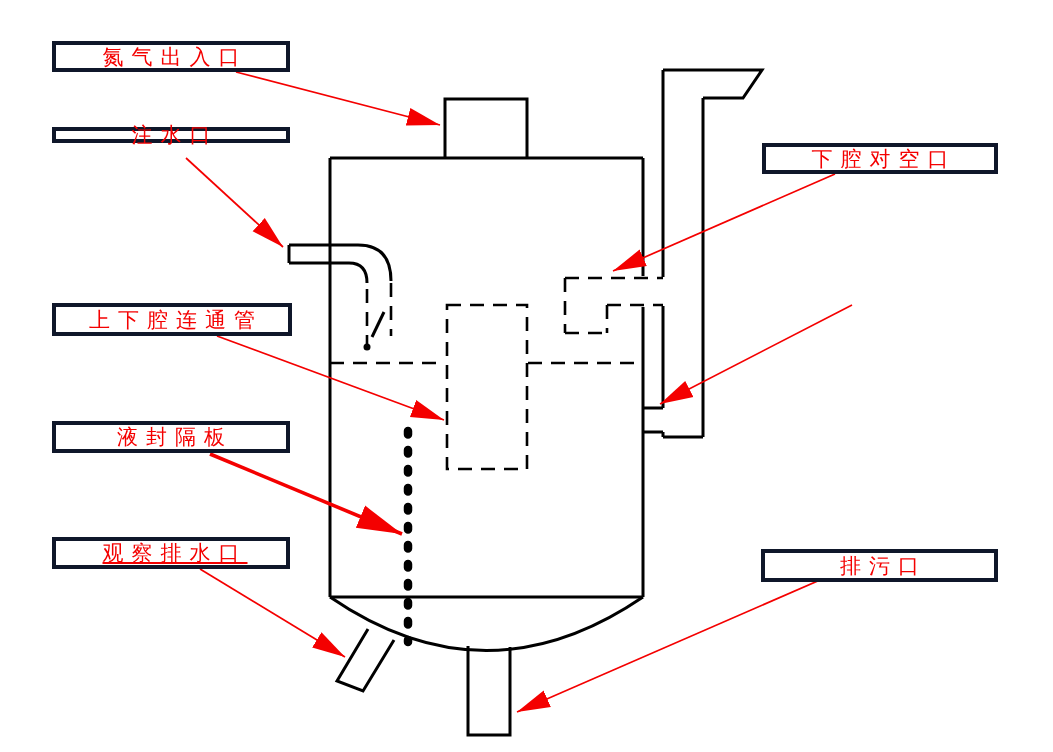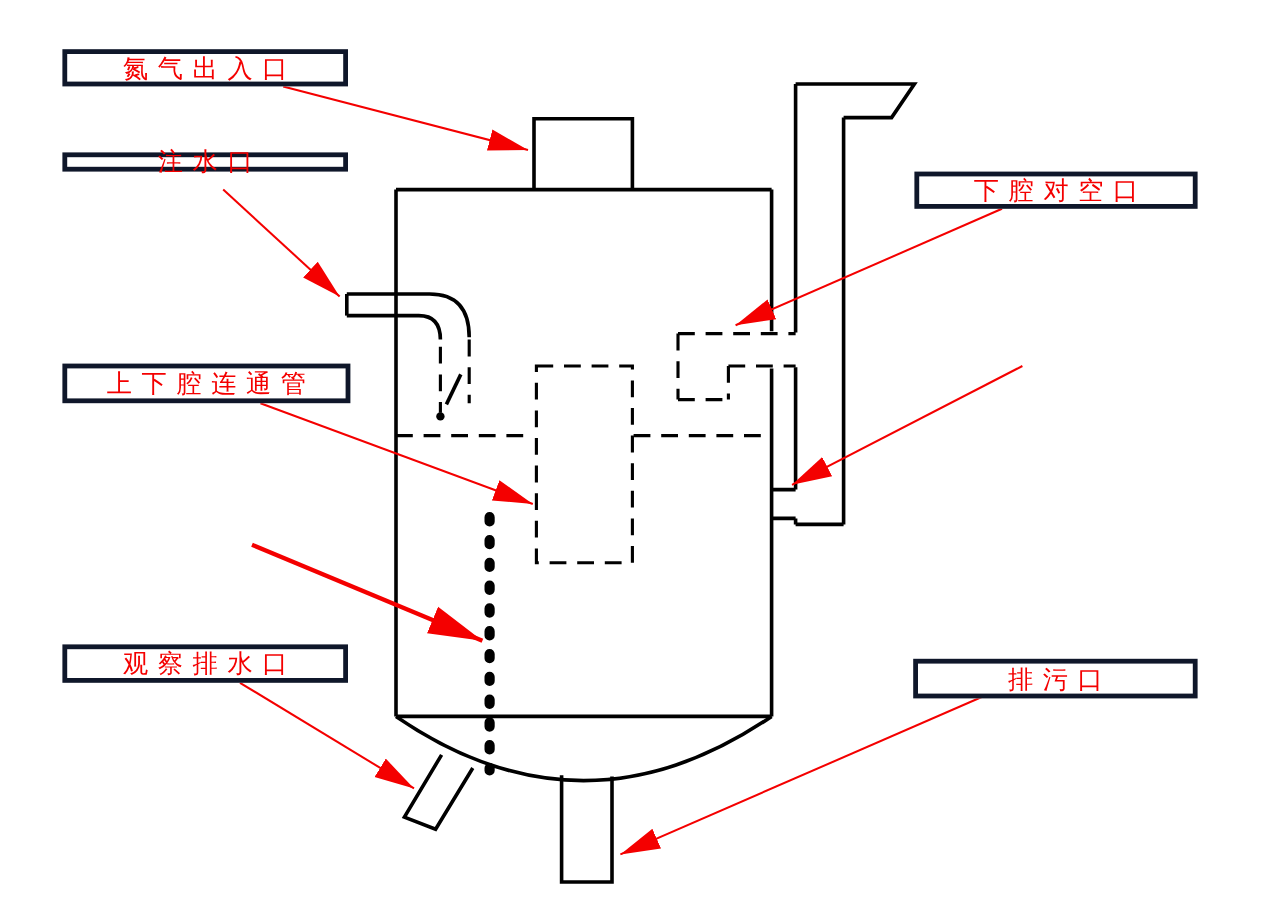--- a/index.html
+++ b/index.html
@@ -85,21 +85,22 @@
     </g>
     <path d="M210,454 L402,534" stroke="#f40000" stroke-width="3.6" fill="none" marker-end="url(#ahb)"></path>
   </svg>
 
   <div class="label-box" style="left:52px;top:41px;width:238px;height:31px;">氮气出入口</div>
 
   <div class="label-box" style="left:52px;top:127px;width:238px;height:16px;">注水口</div>
 
   <div class="label-box" style="left:52px;top:303px;width:240px;height:33px;">上下腔连通管</div>
 
+  <div class="label-box" style="left:52px;top:421px;width:238px;height:32px;">液封隔板</div>
 
-  <div class="label-box" style="left:52px;top:537px;width:238px;height:32px;">观察排水口</div>
+  <div class="label-box" style="left:52px;top:537px;width:238px;height:32px;text-decoration:underline;">观察排水口</div>
 
   <div class="label-box" style="left:762px;top:143px;width:236px;height:31px;">下腔对空口</div>
 
 
   <div class="label-box" style="left:761px;top:537px;width:237px;height:33px;margin-top:12px;">排污口</div>
 
 </div>
 
 </body></html>

